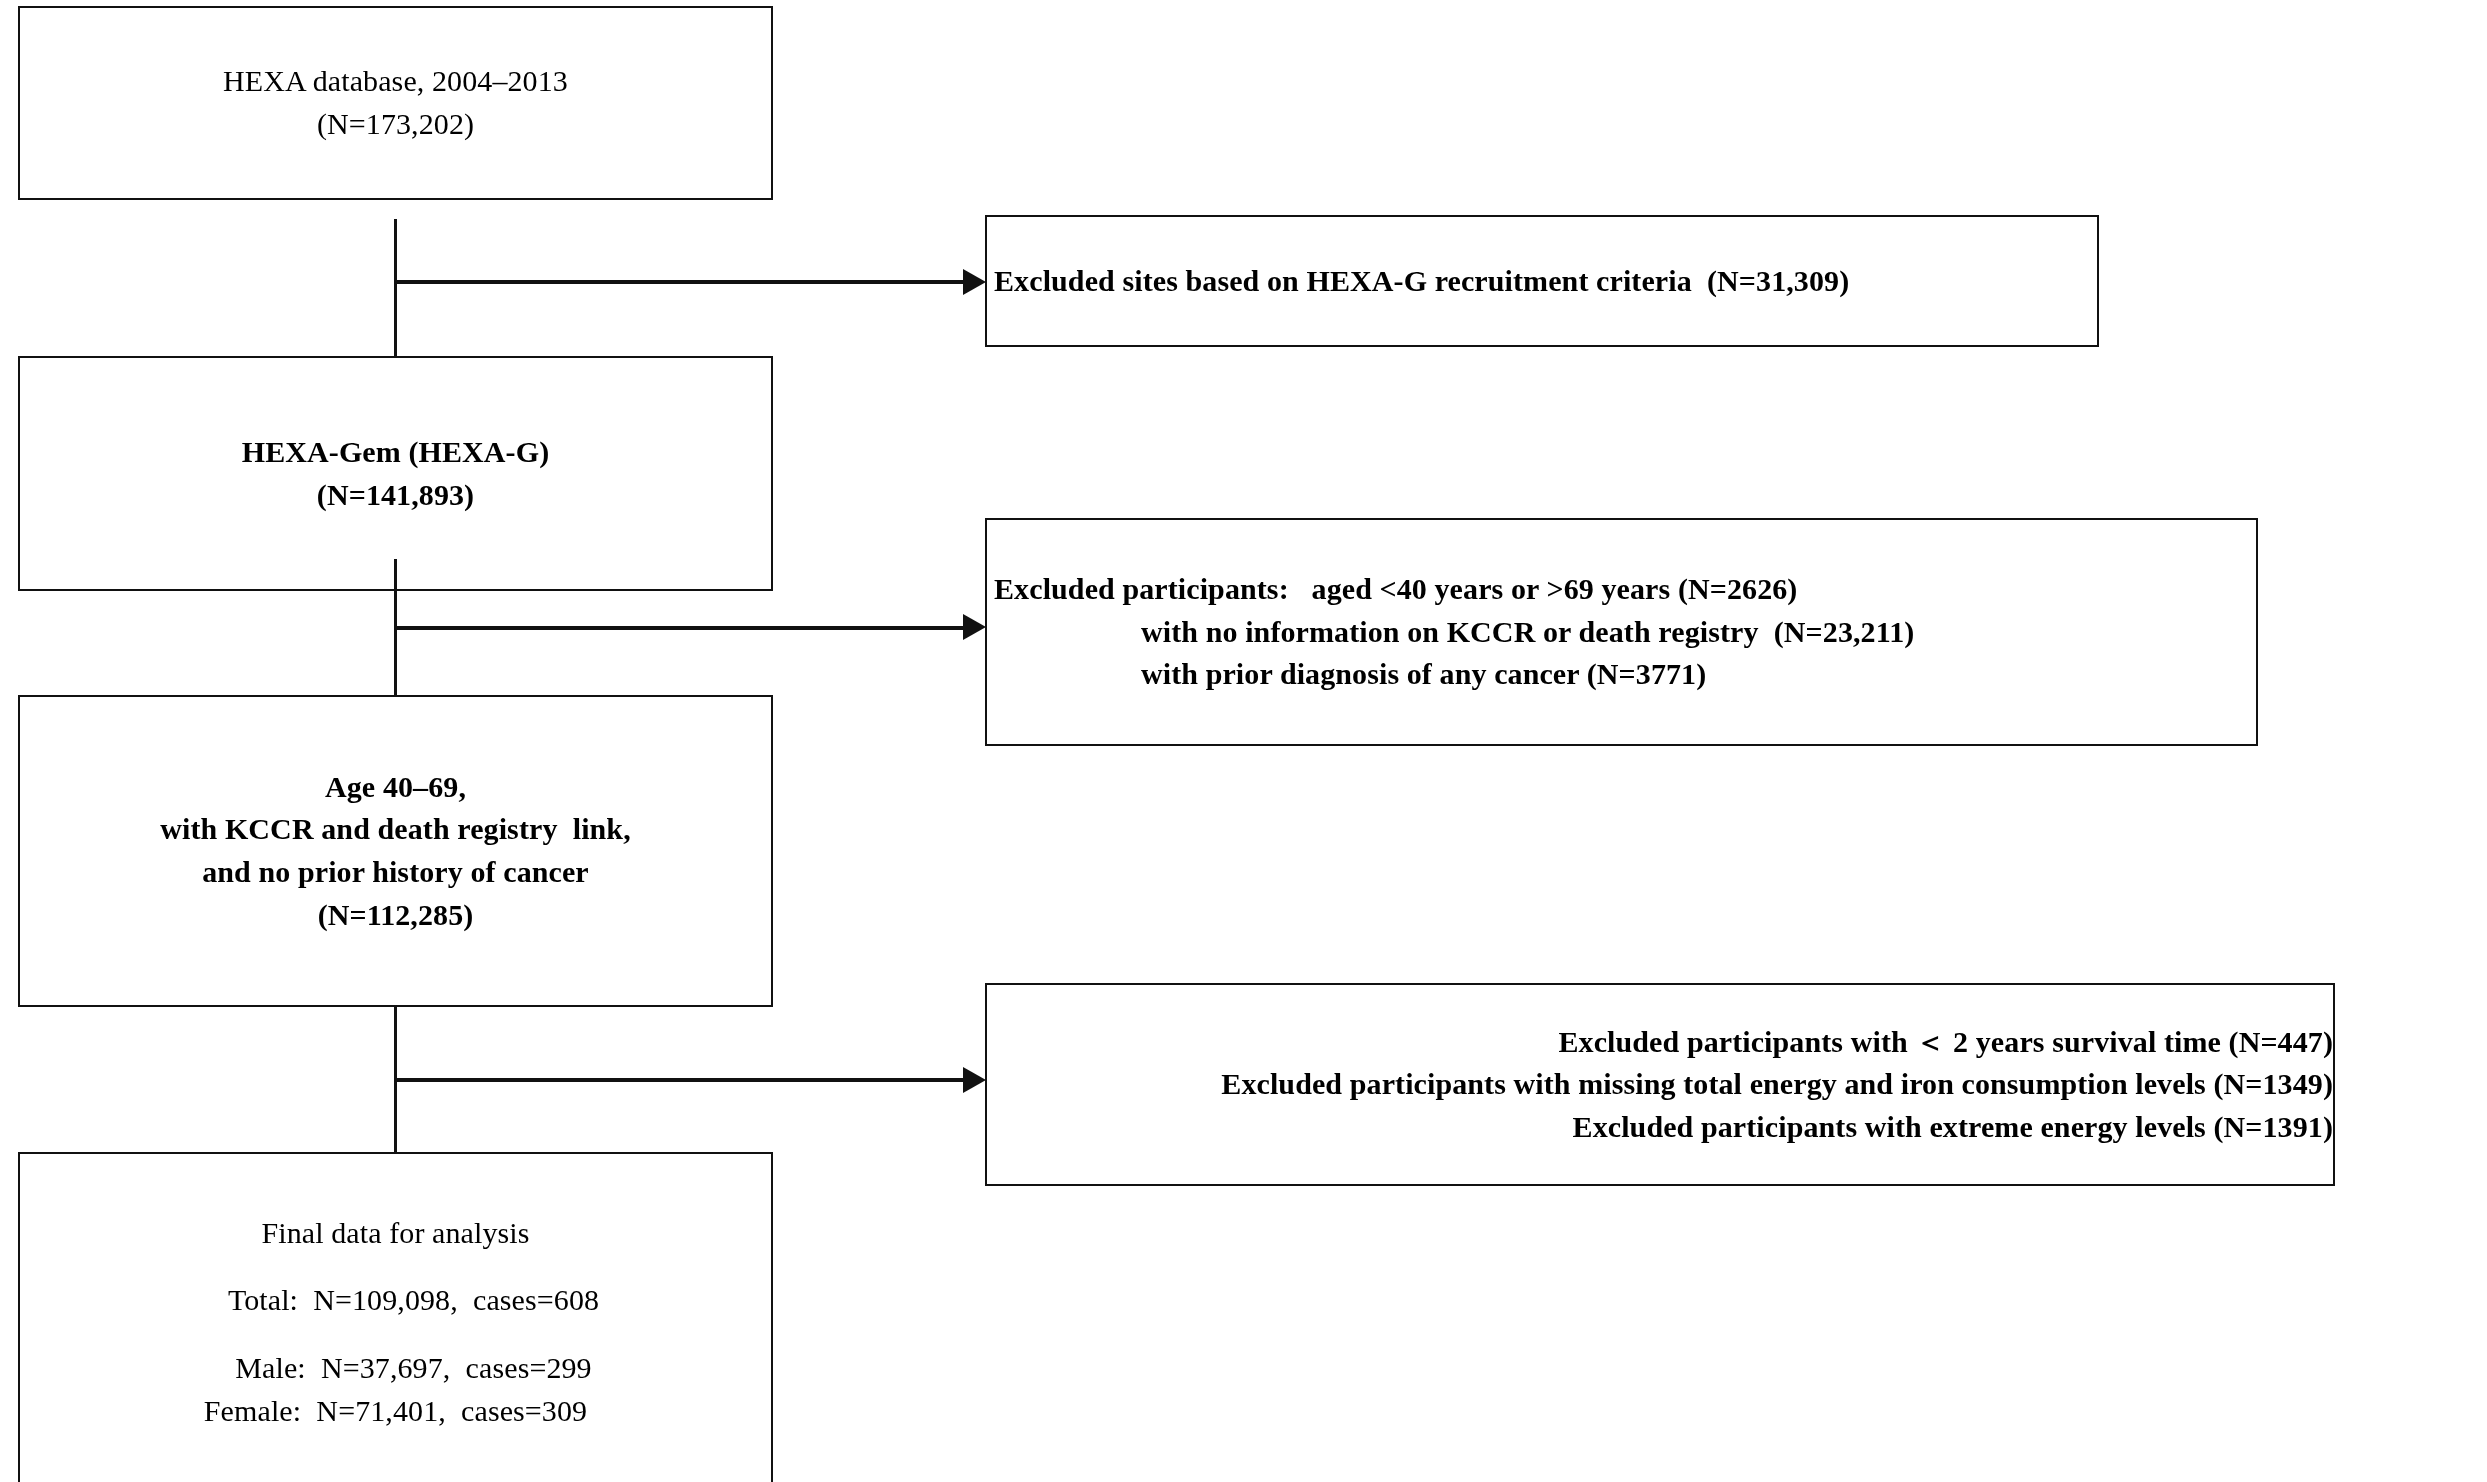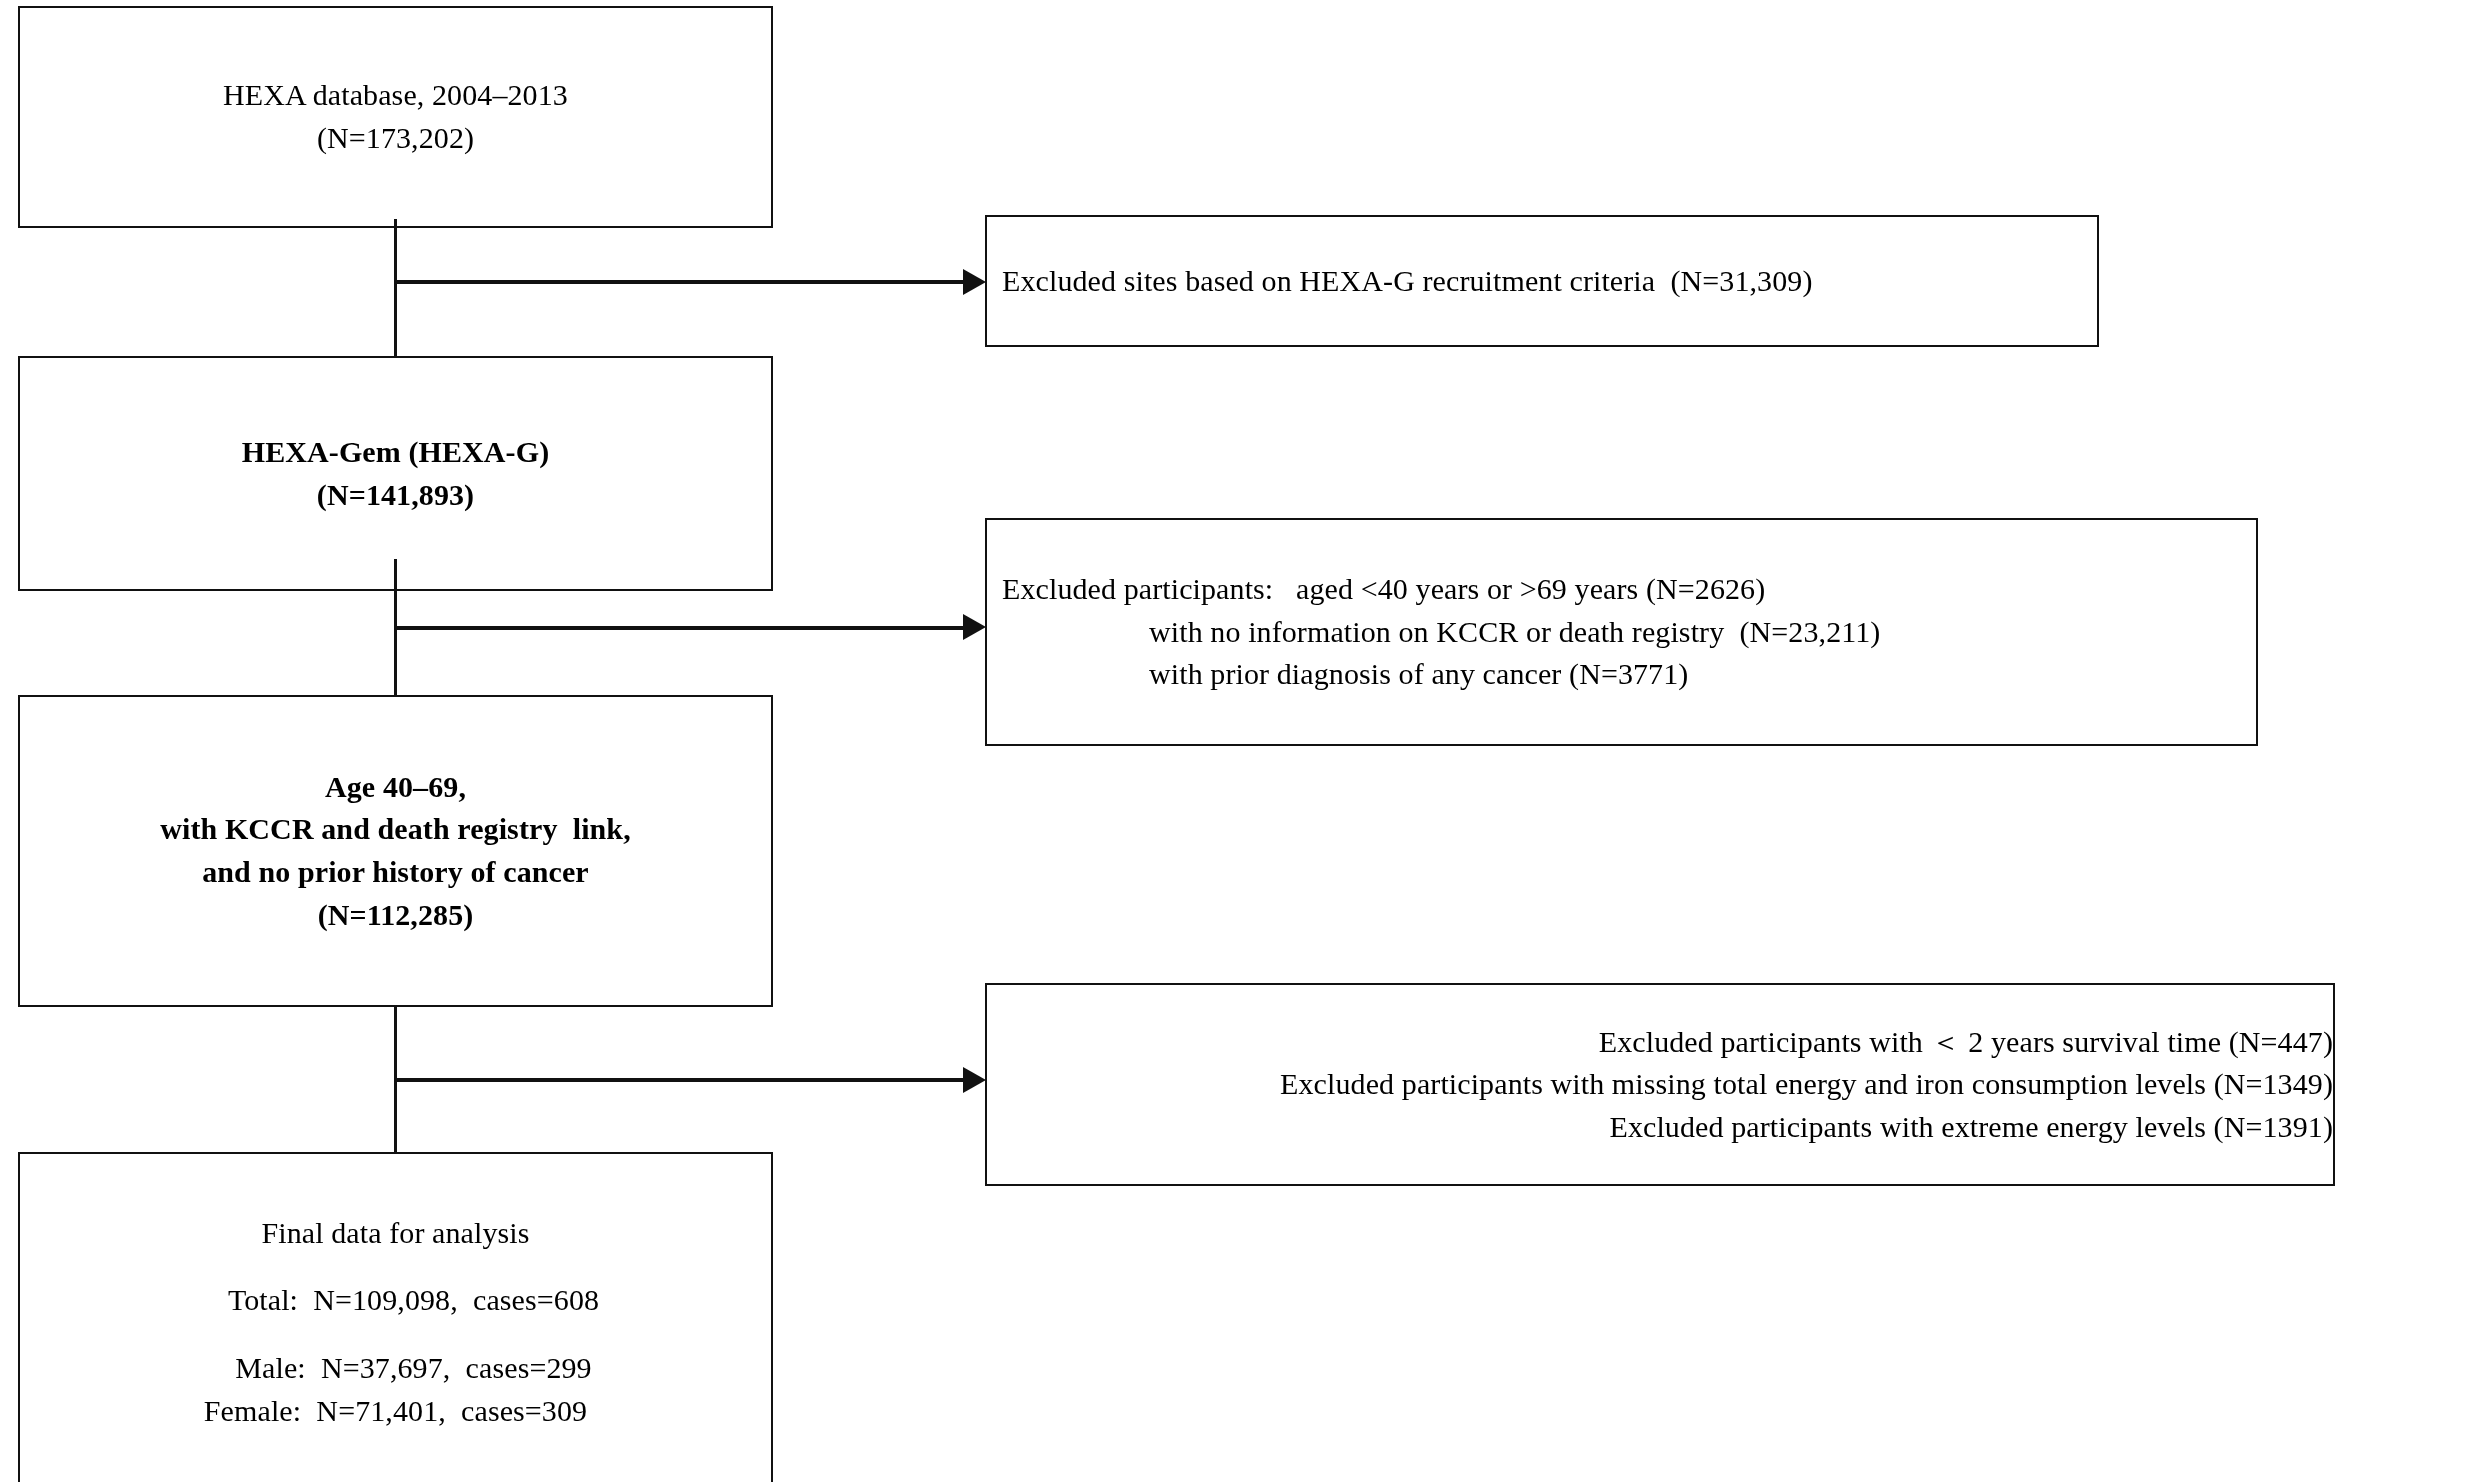--- a/index.html
+++ b/index.html
@@ -29,21 +29,22 @@
   .box.center { align-items: center; }
   .box .line {
     font-size: 30px;
     line-height: 1.42;
     white-space: pre;
     letter-spacing: 0.1px;
   }
   .box.center .line { text-align: center; }
   .box.left-text {
     align-items: flex-start;
-    padding-left: 15px;
+    padding-left: 7px;
+    font-weight: bold;
   }
   .gap-before { margin-top: 25px; margin-left: 36px; }
   .indent { padding-left: 147px; }
 
   
   .vline {
     position: absolute;
     background: #111111;
     width: 3.4px;
   }
@@ -59,21 +60,21 @@
     border-top: 13.7px solid transparent;
     border-bottom: 13.7px solid transparent;
     border-left: 23px solid #111111;
   }
 </style>
 </head>
 <body>
 
 <div id="canvas">
 
-  <div class="box center" style="left:18px; top:5.7px; width:755px; height:222px;">
+  <div class="box center" style="left:18px; top:5.7px; width:755px; height:194px;">
     <div class="line">HEXA database, 2004–2013</div>
     <div class="line">(N=173,202)</div>
   </div>
 
   <div class="box center" style="left:18px; top:356px; width:755px; height:235px;font-weight:bold;">
     <div class="line">HEXA-Gem (HEXA-G)</div>
     <div class="line">(N=141,893)</div>
   </div>
 
   <div class="box center" style="left:18px; top:695px; width:755px; height:312px;font-weight:bold;">

